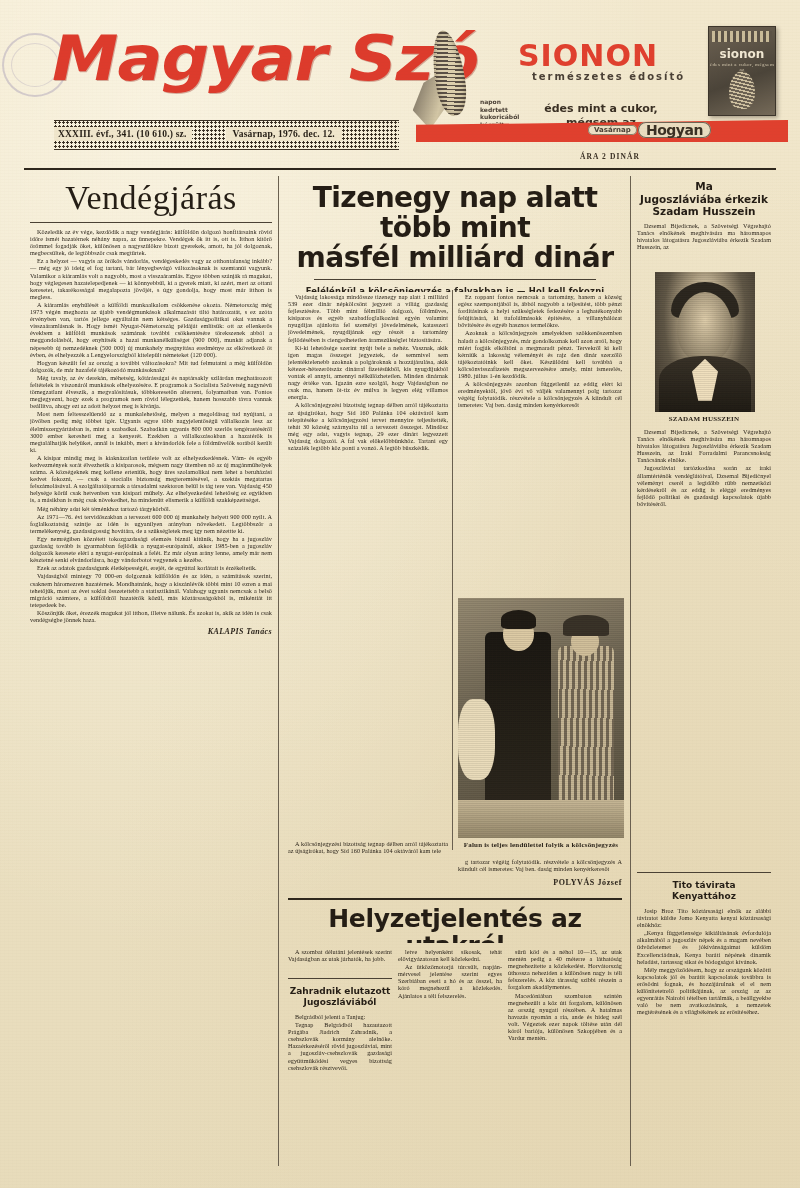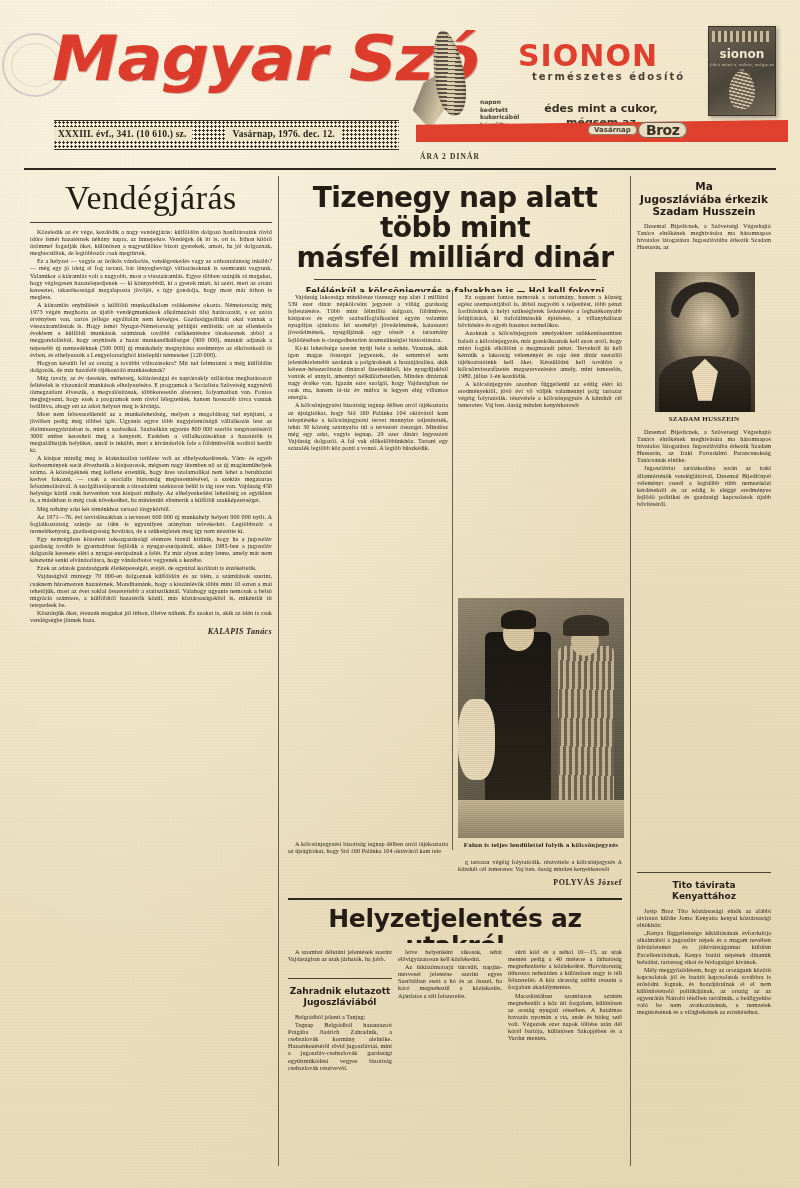--- a/index.html
+++ b/index.html
@@ -53,21 +53,21 @@
     border-top:1px solid #3a3024;border-bottom:1px solid #3a3024;
   }
   .issue-line{
     position:absolute;left:54px;top:126px;width:345px;height:16px;
     display:flex;align-items:center;
     font-size:9.5px;font-weight:bold;letter-spacing:.2px;color:#231c14;
   }
   .issue-no{background:#f0e6cc;padding:2px 5px 2px 4px;}
   .issue-date{background:#f0e6cc;padding:2px 7px;margin-left:34px;}
   .price{
-    position:absolute;left:260px;top:152px;width:380px;text-align:center;
+    position:absolute;left:260px;top:152px;width:380px;text-align:right;
     font-size:7.5px;font-weight:bold;letter-spacing:1.1px;color:#3a3024;
   }
 
   
   .advert{position:absolute;left:408px;top:12px;width:382px;height:140px;overflow:hidden;}
   .ad-brand{
     position:absolute;left:110px;top:26px;
     font-family:"DejaVu Sans", sans-serif;font-weight:bold;font-size:30px;
     letter-spacing:1px;color:#e0402e;
   }
@@ -265,21 +265,21 @@
       <div class="ad-slogan">édes mint a cukor,
 mégsem az</div>
       <div class="ad-box">
         <div class="bx-top"></div>
         <div class="bx-name">sionon</div>
         <div class="bx-sub">édes mint a cukor, mégsem az</div>
         <div class="bx-cob"></div>
       </div>
       <div class="ad-redbar"></div>
       <div class="ad-maker-tag">Vasárnap</div>
-      <div class="ad-maker">Broz</div>
+      <div class="ad-maker">Hogyan</div>
     </div>
   </div>
 
   <div class="rule-thick" style="top:168px;"></div>
 
   <div class="vrule" style="left:278px;top:176px;height:990px;"></div>
   <div class="vrule" style="left:630px;top:176px;height:990px;"></div>
   <div class="vrule" style="left:452px;top:290px;height:560px;"></div>
 
   <div class="col" style="left:30px;top:180px;width:242px;height:960px;">

